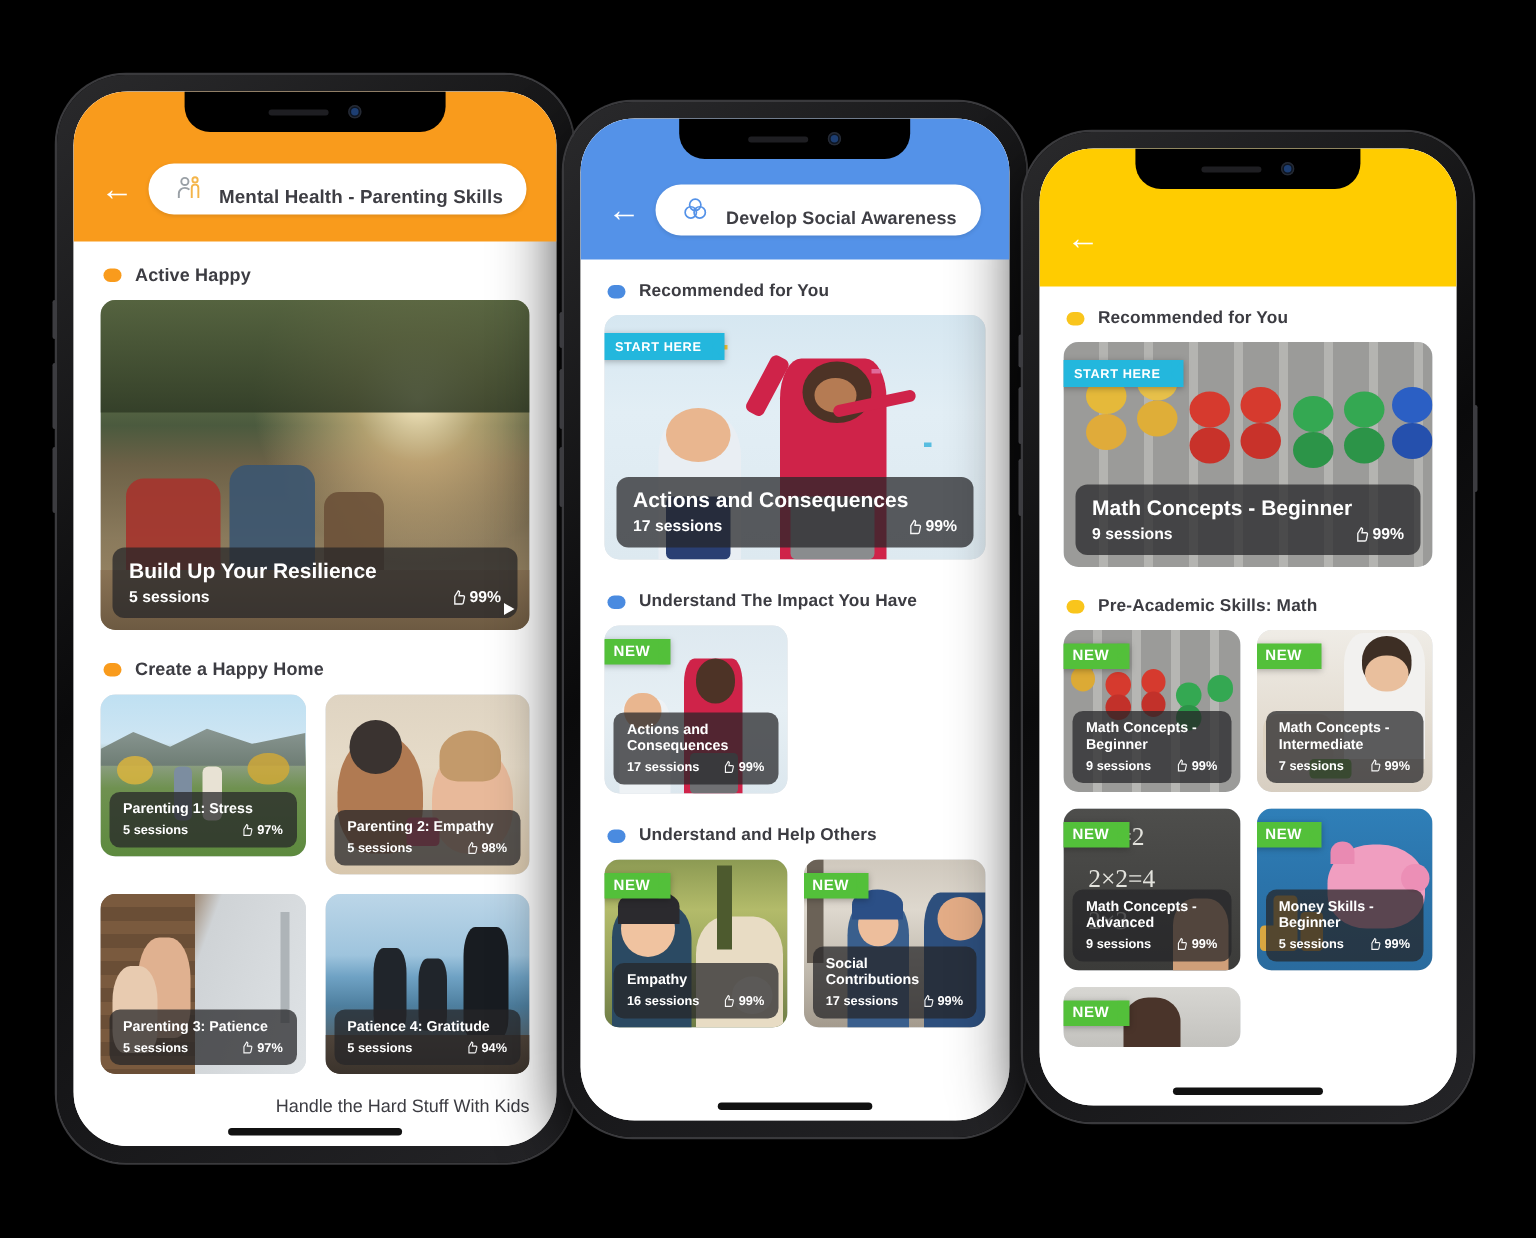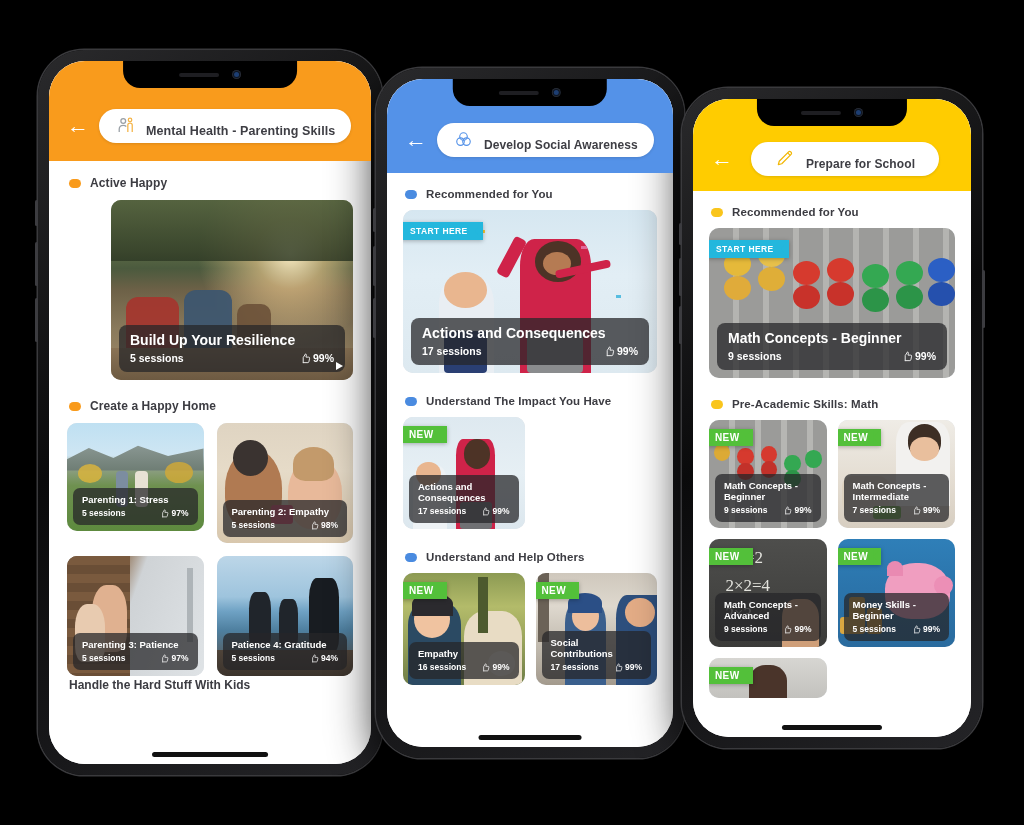--- a/index.html
+++ b/index.html
@@ -135,21 +135,21 @@
 
   .grid2 { display:grid; grid-template-columns: 1fr 1fr; gap: 11px; }
   #phone1 .grid2 { gap: 13px; }
 
   .play-badge {
     position:absolute; right:10px; bottom:10px; z-index:5;
     width:0;height:0;border-left:7px solid #fff;
     border-top:4.5px solid transparent;border-bottom:4.5px solid transparent;
   }
   .cut-label {
-    font-size:12px;font-weight:700;color:#3c3c42;margin:2px 0 0 2px;
+    font-size:12px;font-weight:400;color:#3c3c42;margin:14px 0 0 2px;text-align:right;
   }
 </style>
 </head>
 <body>
 
 <div class="stage">
 
   <div class="phone" id="phone1">
     <div class="sidebtn" style="left:-3px;top:150px;height:26px;"></div>
     <div class="sidebtn" style="left:-3px;top:192px;height:44px;"></div>
@@ -178,21 +178,21 @@
           </div>
         </div>
 
         <div class="content">
 
           <div class="section-head">
             <span class="section-dot" style="background:#F99B1C;"></span>
             <span class="section-label">Active Happy</span>
           </div>
 
-          <div class="card big" style="height:180px;margin-left:44px;">
+          <div class="card big" style="height:220px;">
             <div class="photo" style="
               background:
                 radial-gradient(circle at 74% 30%, rgba(255,240,200,.95) 0%, rgba(255,215,150,.55) 16%, rgba(0,0,0,0) 42%),
                 linear-gradient(#7d8b5e 0%, #5d6b46 28%, #4b5a3e 38%, #6d6147 50%, #8a7a5c 72%, #a08a68 100%);">
               <div style="position:absolute;left:0;right:0;top:0;height:34%;background:linear-gradient(#4e5c3a,#2f3a25);opacity:.85;"></div>
               <div style="position:absolute;left:6%;bottom:16%;width:22%;height:30%;background:#a5352e;border-radius:12px 12px 0 0;opacity:.92;"></div>
               <div style="position:absolute;left:30%;bottom:16%;width:20%;height:34%;background:#3c5670;border-radius:12px 12px 0 0;opacity:.92;"></div>
               <div style="position:absolute;left:52%;bottom:18%;width:14%;height:24%;background:#6c5139;border-radius:10px 10px 0 0;opacity:.9;"></div>
               <div style="position:absolute;left:0;right:0;bottom:0;height:18%;background:linear-gradient(#8a7355,#6d5a42);"></div>
             </div>
@@ -476,29 +476,20 @@
 
     <div class="screen">
       <div class="notch">
         <div class="speaker"></div>
         <div class="cam"></div>
       </div>
 
       <div class="app-body">
         <div class="app-header" style="background:#FFCC00;">
           <div class="back-arrow">←</div>
-          <div class="title-pill" style="justify-content:center;">
-            <span class="t-icon">
-              <svg viewBox="0 0 24 24" width="20" height="20" fill="none" stroke="#F2B705" stroke-width="1.5" stroke-linejoin="round">
-                <path d="M4 20l1.1-4.1L16.3 4.7a1.8 1.8 0 0 1 2.6 0l.4.4a1.8 1.8 0 0 1 0 2.6L8.1 18.9 4 20z"></path>
-                <path d="M15.2 5.8l3 3"></path>
-              </svg>
-            </span>
-            <span class="t-text">Prepare for School</span>
-          </div>
         </div>
 
         <div class="content">
 
           <div class="section-head">
             <span class="section-dot" style="background:#F9C51C;"></span>
             <span class="section-label">Recommended for You</span>
           </div>
 
           <div class="card big" style="height:150px;">

